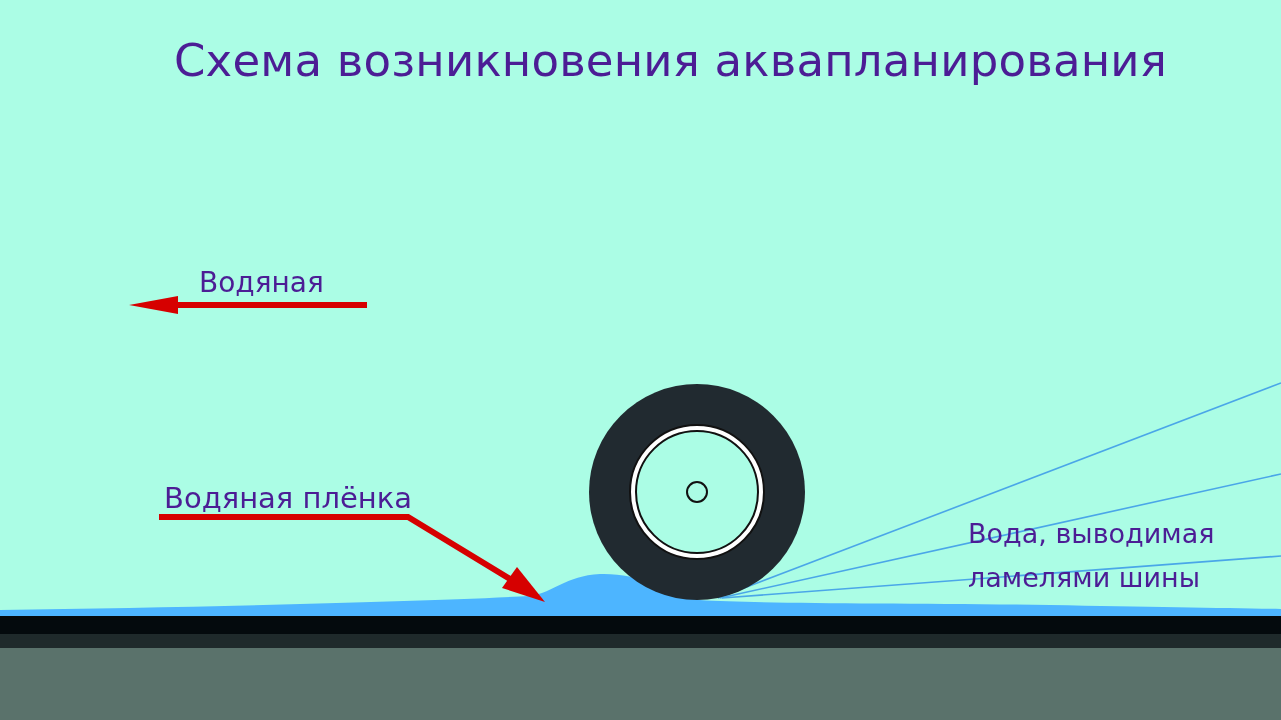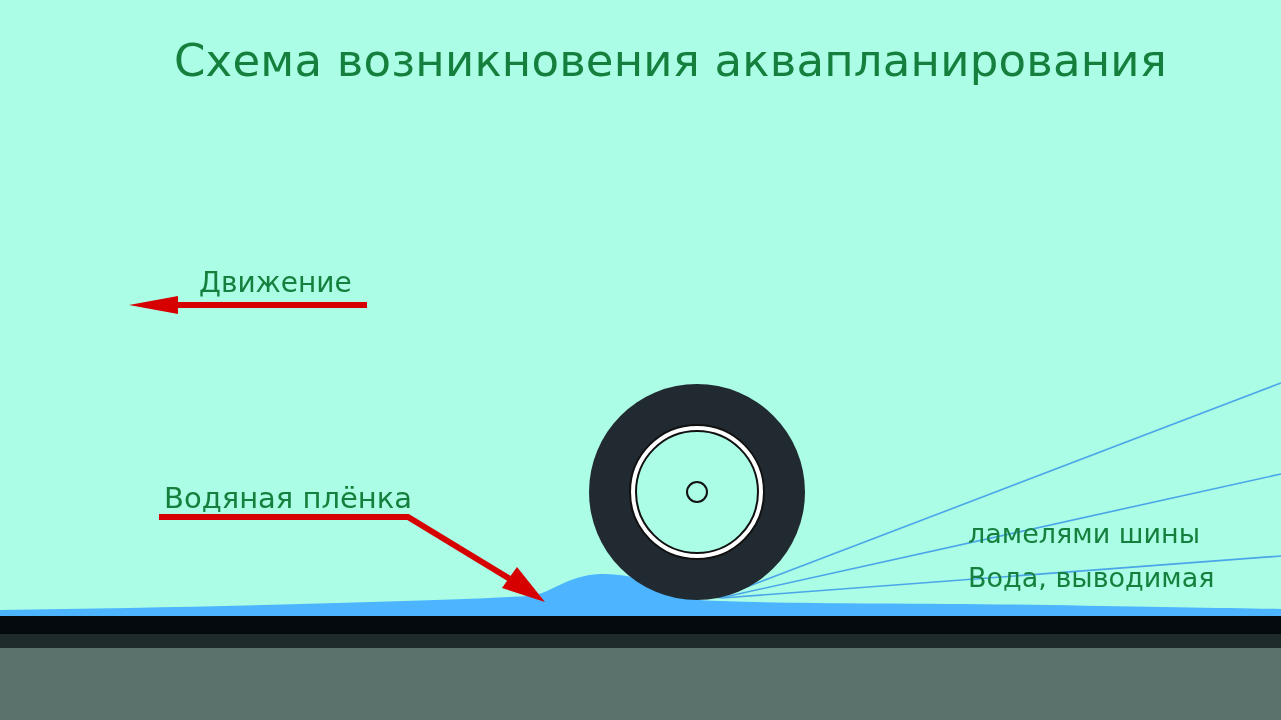--- a/index.html
+++ b/index.html
@@ -4,21 +4,21 @@
   <style>
     html, body { margin: 0; padding: 0; }
     body {
       width: 1281px; height: 720px; overflow: hidden;
       background: #abfde5;
       font-family: "DejaVu Sans", sans-serif;
       position: relative;
     }
     #scene { position: absolute; left: 0; top: 0; }
     .label {
-      position: absolute; color: #15803d; white-space: nowrap;
+      position: absolute; color: #4c1d95; white-space: nowrap;
       font-family: "DejaVu Sans", sans-serif;
     }
     .title { left: 174px; top: 34px; font-size: 45px; letter-spacing: 0.2px; }
     .motion { left: 199px; top: 266px; font-size: 28px; }
     .film { left: 164px; top: 481px; font-size: 29px; }
     .drain { left: 968px; top: 512px; font-size: 27px; line-height: 44px; }
   </style>
 </head>
 <body>
 
@@ -49,18 +49,18 @@
     <polygon points="129,305 178,296 178,314"></polygon>
   </g>
 
   <g>
     <polyline points="159,517 408,517 520,585" fill="none" stroke="#d60000" stroke-width="6" stroke-linejoin="miter"></polyline>
     <polygon points="545,602 502,588 517,567" fill="#d60000"></polygon>
   </g>
 </svg>
 
 <div class="label title">Схема возникновения аквапланирования</div>
-<div class="label motion">Движение</div>
+<div class="label motion">Водяная</div>
 <div class="label film">Водяная плёнка</div>
 <div class="label drain">
+  <div>Вода, выводимая</div>
   <div>ламелями шины</div>
-  <div>Вода, выводимая</div>
 </div>
 
 </body></html>

